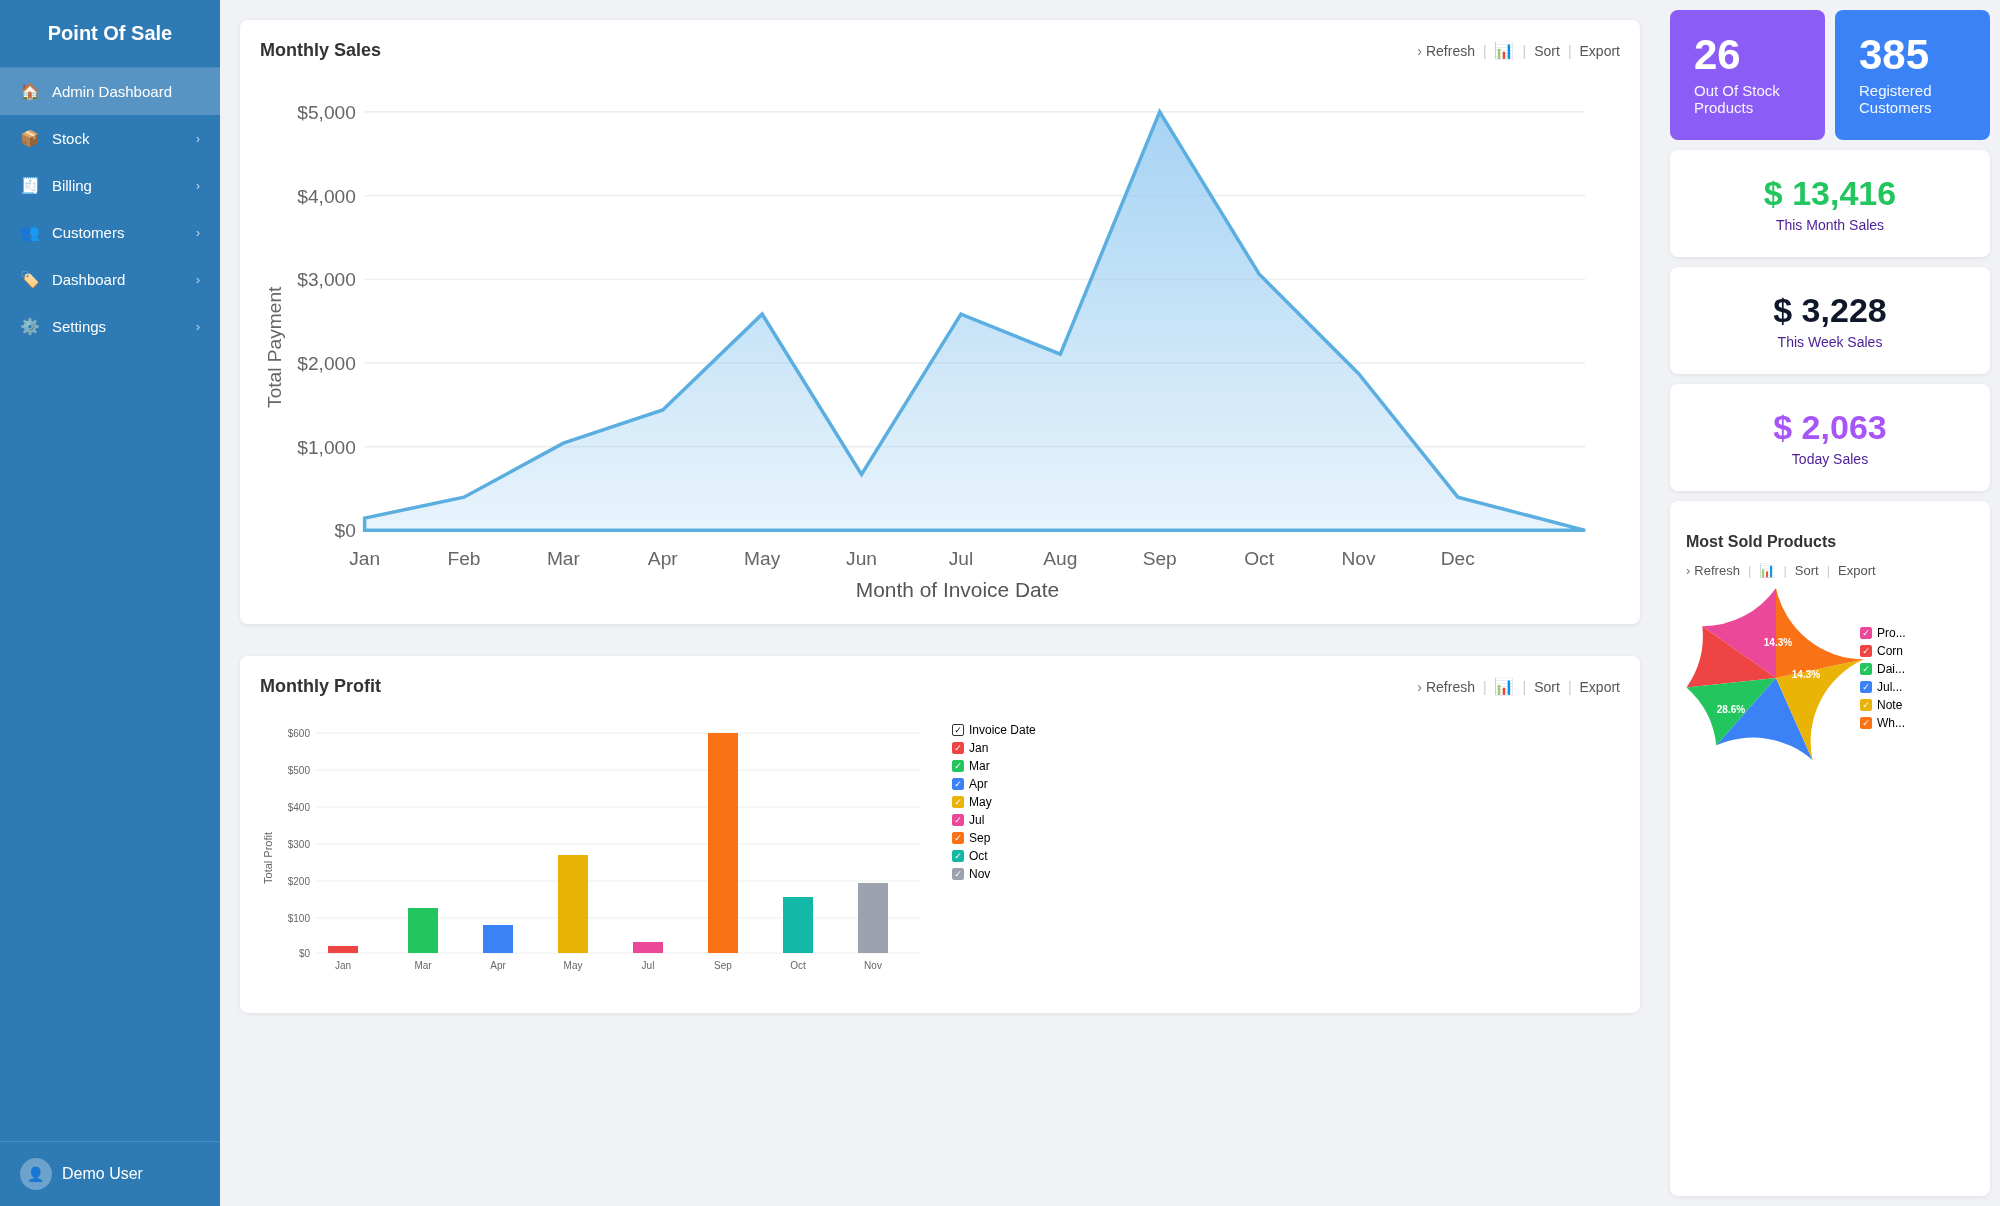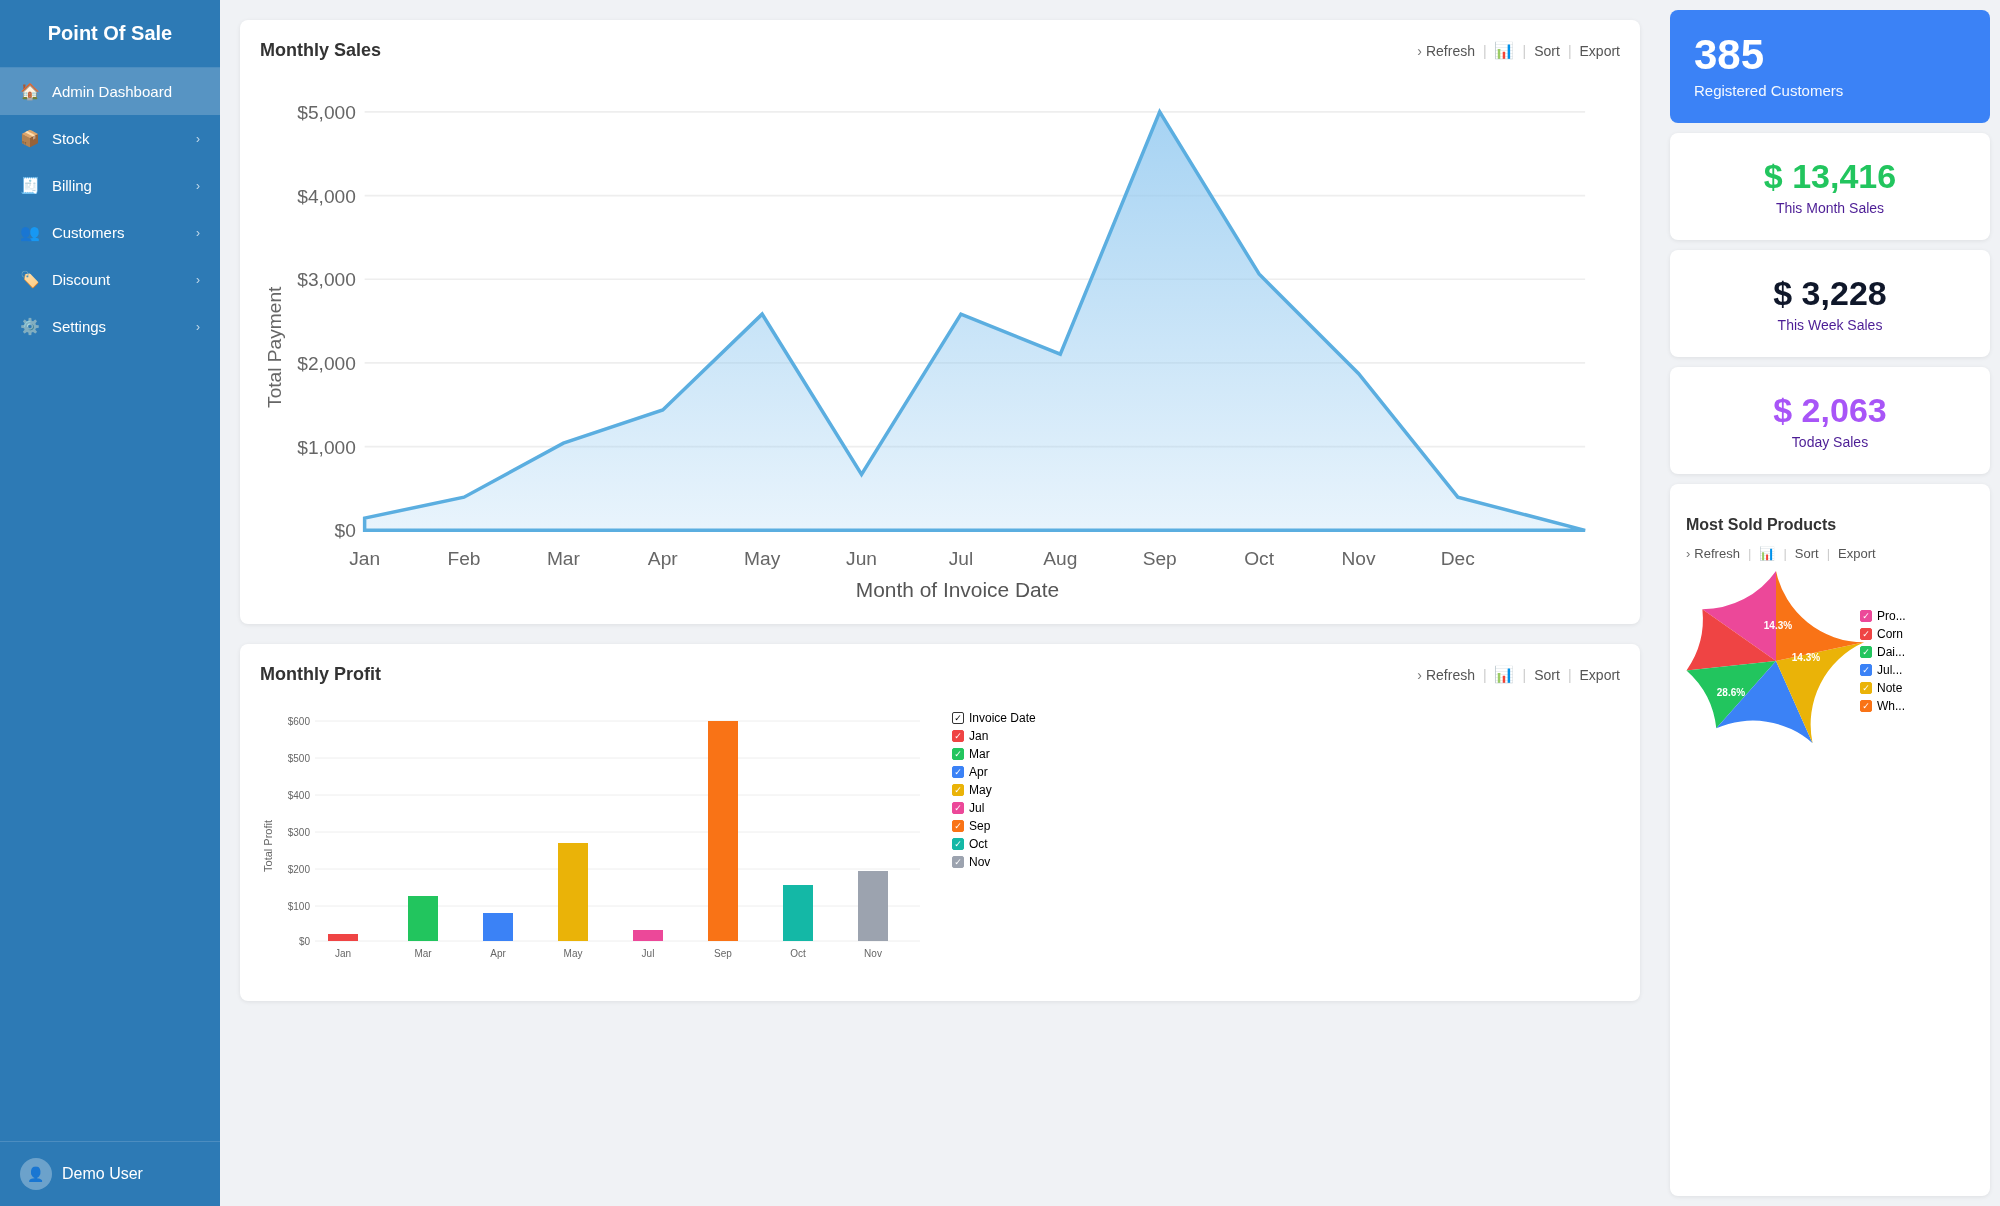--- a/index.html
+++ b/index.html
@@ -18,21 +18,21 @@
     .sidebar-item.active { background: rgba(255,255,255,0.2); }
     .sidebar-item-left { display: flex; align-items: center; gap: 12px; }
     .sidebar-icon { font-size: 16px; }
     .sidebar-chevron { font-size: 12px; opacity: 0.7; }
     .sidebar-bottom { margin-top: auto; padding: 16px 20px; border-top: 1px solid rgba(255,255,255,0.15); display: flex; align-items: center; gap: 10px; }
     .avatar { width: 32px; height: 32px; border-radius: 50%; background: rgba(255,255,255,0.3); display: flex; align-items: center; justify-content: center; font-size: 14px; }
     #content-area {
       display: flex; flex: 1; overflow: hidden;
     }
     #charts-area {
-      flex: 1; overflow-y: auto; padding: 20px; display: flex; flex-direction: column; gap: 20px;
+      flex: 1; overflow-y: auto; padding: 20px; display: flex; flex-direction: column; gap: 32px;
     }
     #right-panel {
       width: 340px; min-width: 340px; padding: 10px; display: flex; flex-direction: column; gap: 10px; overflow-y: auto;
     }
 
     
     .chart-card {
       background: white; border-radius: 8px; padding: 20px; box-shadow: 0 1px 4px rgba(0,0,0,0.08);
     }
     .chart-header {
@@ -103,21 +103,21 @@
     <div class="sidebar-item">
       <div class="sidebar-item-left">
         <span class="sidebar-icon">👥</span>
         <span>Customers</span>
       </div>
       <span class="sidebar-chevron">›</span>
     </div>
     <div class="sidebar-item">
       <div class="sidebar-item-left">
         <span class="sidebar-icon">🏷️</span>
-        <span>Discount</span>
+        <span>Dashboard</span>
       </div>
       <span class="sidebar-chevron">›</span>
     </div>
     <div class="sidebar-item">
       <div class="sidebar-item-left">
         <span class="sidebar-icon">⚙️</span>
         <span>Settings</span>
       </div>
       <span class="sidebar-chevron">›</span>
     </div>
@@ -317,20 +317,24 @@
             <span>Nov</span>
           </div>
         </div>
       </div>
     </div>
   </div>
 
   <div id="right-panel">
 
     <div class="stat-cards-row">
+      <div class="stat-card-half" style="background:#8b5cf6;">
+        <div class="stat-number-large">26</div>
+        <div class="stat-label">Out Of Stock Products</div>
+      </div>
       <div class="stat-card-half" style="background:#3b82f6;">
         <div class="stat-number-large">385</div>
         <div class="stat-label">Registered Customers</div>
       </div>
     </div>
 
     <div class="stat-card-white">
       <div class="stat-money green-money">$ 13,416</div>
       <div class="stat-money-label">This Month Sales</div>
     </div>

